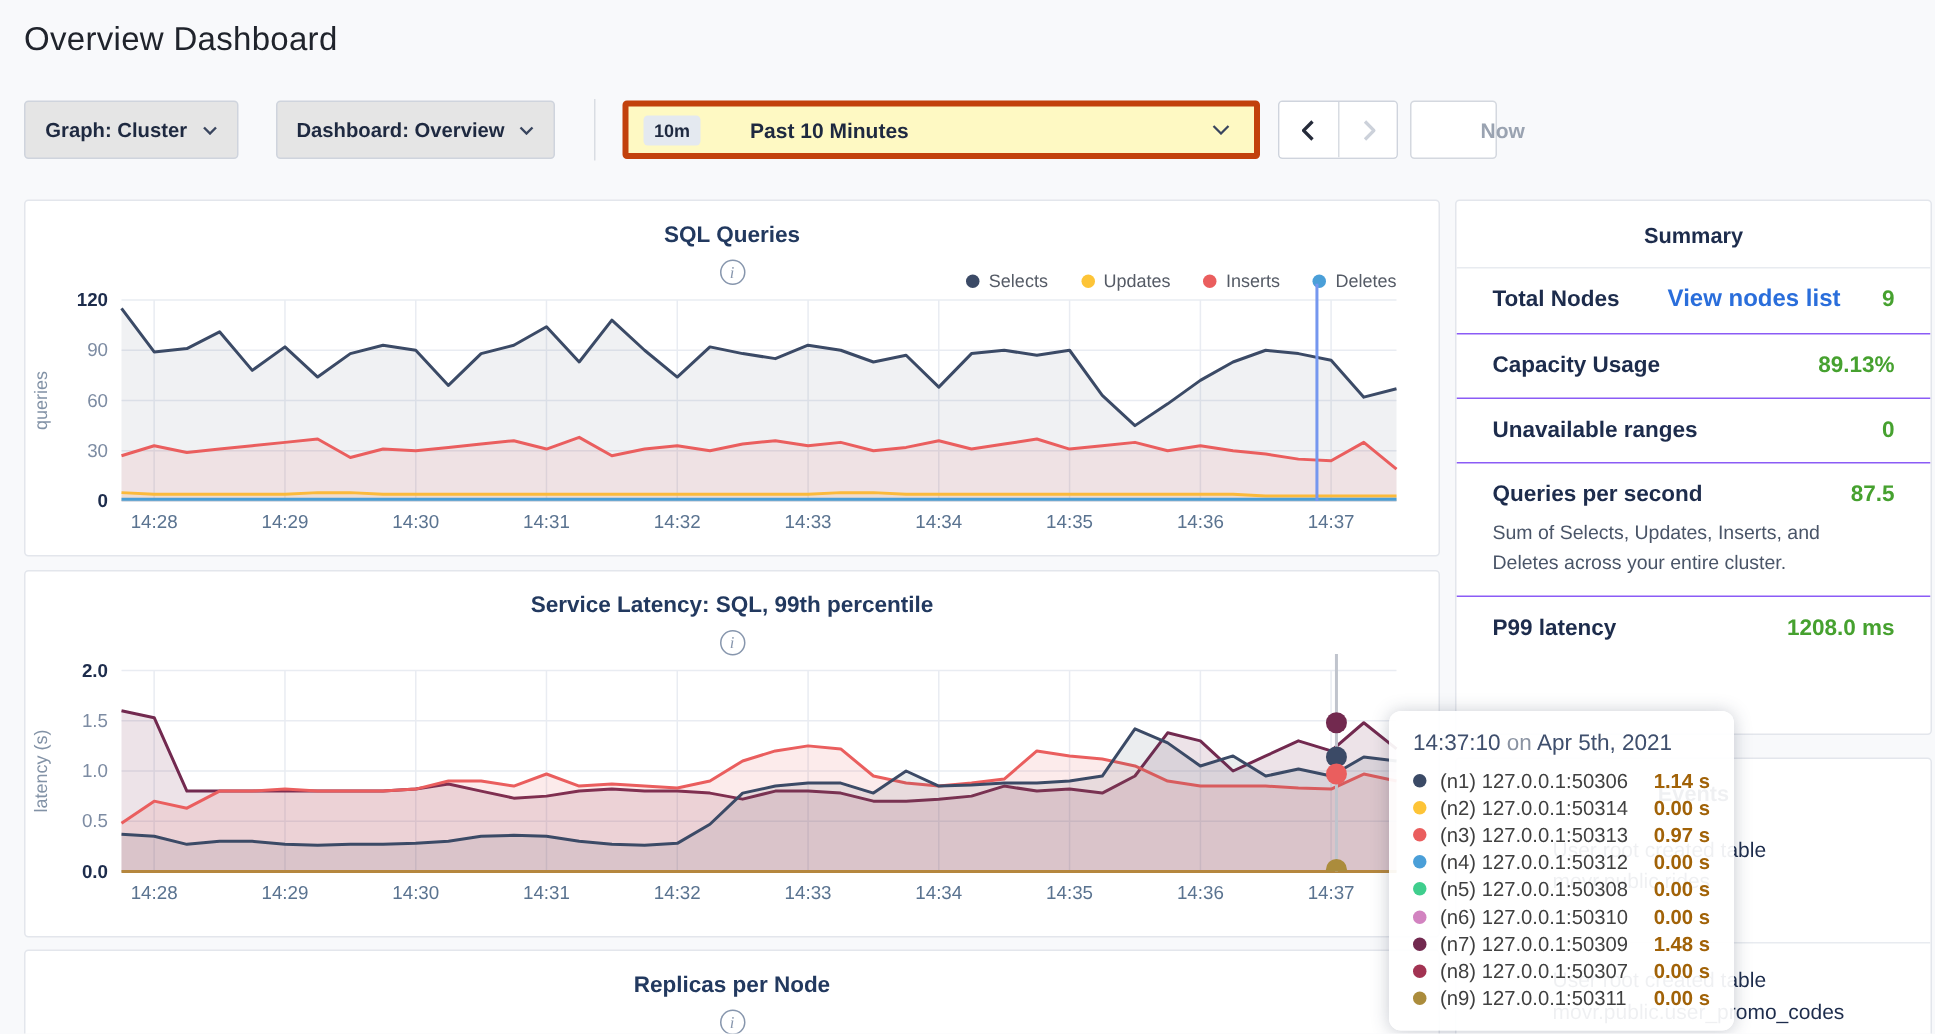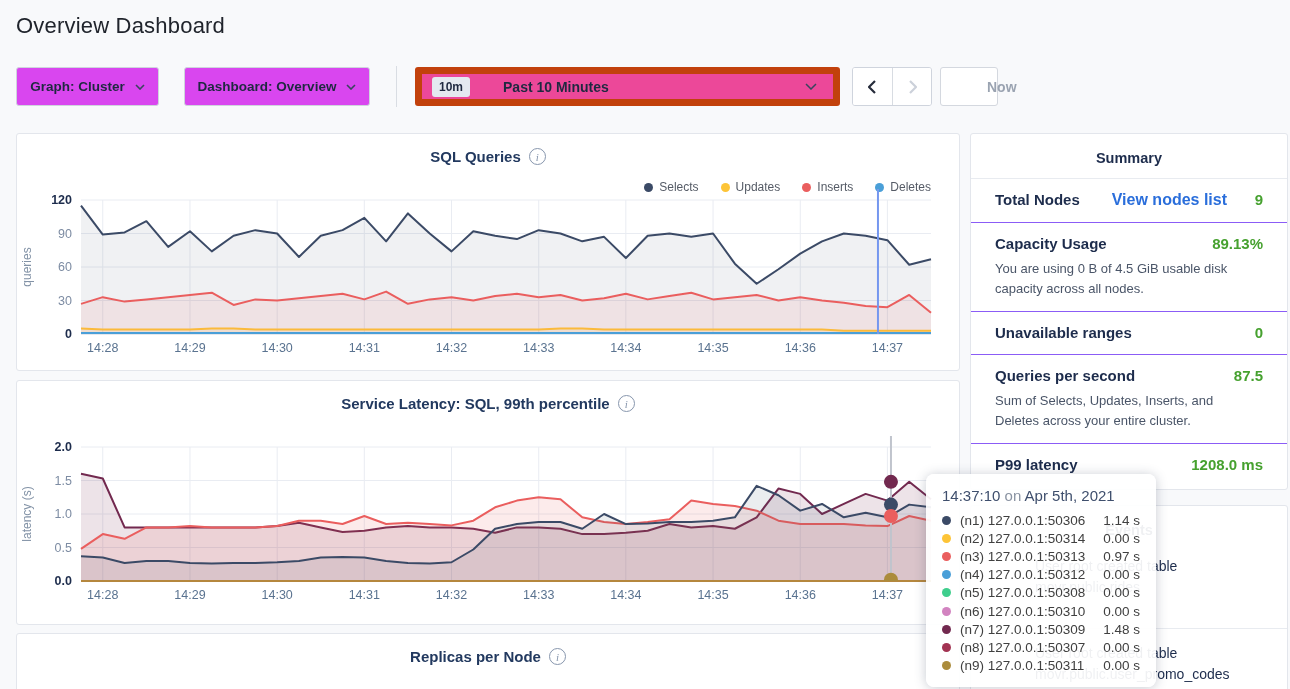--- a/index.html
+++ b/index.html
@@ -11,31 +11,31 @@
     overflow:hidden;
     color:#1d2c4c;
   }
   
   .page-title{
     position:absolute; left:16px; top:13px;
     font-size:22px; font-weight:500; color:#20242c; letter-spacing:.2px;
   }
   .controls-btn{
     position:absolute; top:67px; height:39px;
-    background:#d946ef; border:1px solid #cfd4dd; border-radius:3px;
+    background:#e5e5e5; border:1px solid #cfd4dd; border-radius:3px;
     display:flex; align-items:center; justify-content:center; gap:10px;
     font-family:"Liberation Sans",sans-serif;
     font-size:13.5px; font-weight:700; color:#1e2940; cursor:pointer;
   }
   #graph-dd{ left:16px; width:143px; }
   #dash-dd{ left:184px; width:186px; }
   .v-divider{ position:absolute; left:396px; top:66px; width:1px; height:41px; background:#d9dde3; }
   .time-selector{
     position:absolute; left:415px; top:67px; width:425px; height:39px;
-    background:#ec4899; border:7px solid #c2410c; border-radius:3px;
+    background:#fef9c3; border:4px solid #c2410c; border-radius:3px;
     display:flex; align-items:center; cursor:pointer;
   }
   .time-badge{
     margin-left:10px; background:#e4e9f0; color:#1e2940;
     font-size:12px; font-weight:700; padding:3px 7px; border-radius:3px;
   }
   .time-label{ margin-left:14px; font-size:14px; font-weight:700; color:#1e2940;padding-left:19px; }
   .time-caret{ margin-left:auto; margin-right:16px; display:flex; }
   .nav-group{
     position:absolute; left:852px; top:67px; height:39px;
@@ -53,21 +53,21 @@
   
   .panel{ position:absolute; background:#fff; border:1px solid #e3e6ec; border-radius:3px; }
   #panel-sql      { left:16px;  top:133px; width:944px; height:238px; }
   #panel-latency  { left:16px;  top:380px; width:944px; height:245px; }
   #panel-replicas { left:16px;  top:633px; width:944px; height:150px; }
   #panel-summary  { left:970px; top:133px; width:318px; height:357px; overflow:hidden; }
   #panel-events   { left:970px; top:505px; width:318px; height:245px; overflow:hidden; }
   .chart-title{
     position:absolute; top:14px; left:0; width:100%;
     display:flex; align-items:center; justify-content:center; gap:8px;
-    font-size:15px; font-weight:700; color:#22395f;
+    font-size:15px; font-weight:700; color:#22395f;flex-direction:column;
   }
   .info-icon{
     width:17px; height:17px; border:1px solid #8796ad; border-radius:50%;
     color:#8796ad; font-size:11px; font-weight:400; font-family:"Liberation Serif",serif;
     display:inline-flex; align-items:center; justify-content:center; font-style:italic;
   }
   .legend{
     position:absolute; top:46px; right:28px;
     display:flex; gap:22px; align-items:center;
   }
@@ -94,21 +94,21 @@
     box-shadow:0 1px 12px rgba(55,65,90,0.28);
     padding:13px 16px 12px 16px; z-index:20;
   }
   .tt-head{ font-size:15px; color:#3f4f6d; margin-bottom:7px; }
   .tt-time{ color:#3f4f6d; }
   .tt-on{ color:#8a93a2; }
   .tt-date{ color:#3f4f6d; }
   .tt-row{ display:flex; align-items:center; height:18.2px; font-size:13.5px; }
   .tt-dot{ width:9px; height:9px; border-radius:50%; flex:0 0 9px; margin-right:9px; }
   .tt-label{ color:#404040; white-space:nowrap; }
-  .tt-value{ margin-left:auto; font-weight:400; color:#404040; white-space:nowrap; }
+  .tt-value{ margin-left:auto; font-weight:700; color:#a16207; white-space:nowrap; }
   svg text{ font-family:"Liberation Sans",sans-serif; }
 </style>
 </head>
 <body>
 
 <h1 class="page-title">Overview Dashboard</h1>
 
 <button class="controls-btn" id="graph-dd">
   <span>Graph: Cluster</span>
   <svg width="10" height="6">
@@ -297,21 +297,20 @@
           <span class="sum-label">Total Nodes</span>
           <span class="sum-link">View nodes list</span>
           <span class="sum-value">9</span>
         </div>
       </div>
       <div class="sum-item">
         <div class="sum-head">
           <span class="sum-label">Capacity Usage</span>
           <span class="sum-value">89.13%</span>
         </div>
-        <div class="sum-caption">You are using 0 B of 4.5 GiB usable disk capacity across all nodes.</div>
       </div>
       <div class="sum-item">
         <div class="sum-head">
           <span class="sum-label">Unavailable ranges</span>
           <span class="sum-value">0</span>
         </div>
       </div>
       <div class="sum-item">
         <div class="sum-head">
           <span class="sum-label">Queries per second</span>

